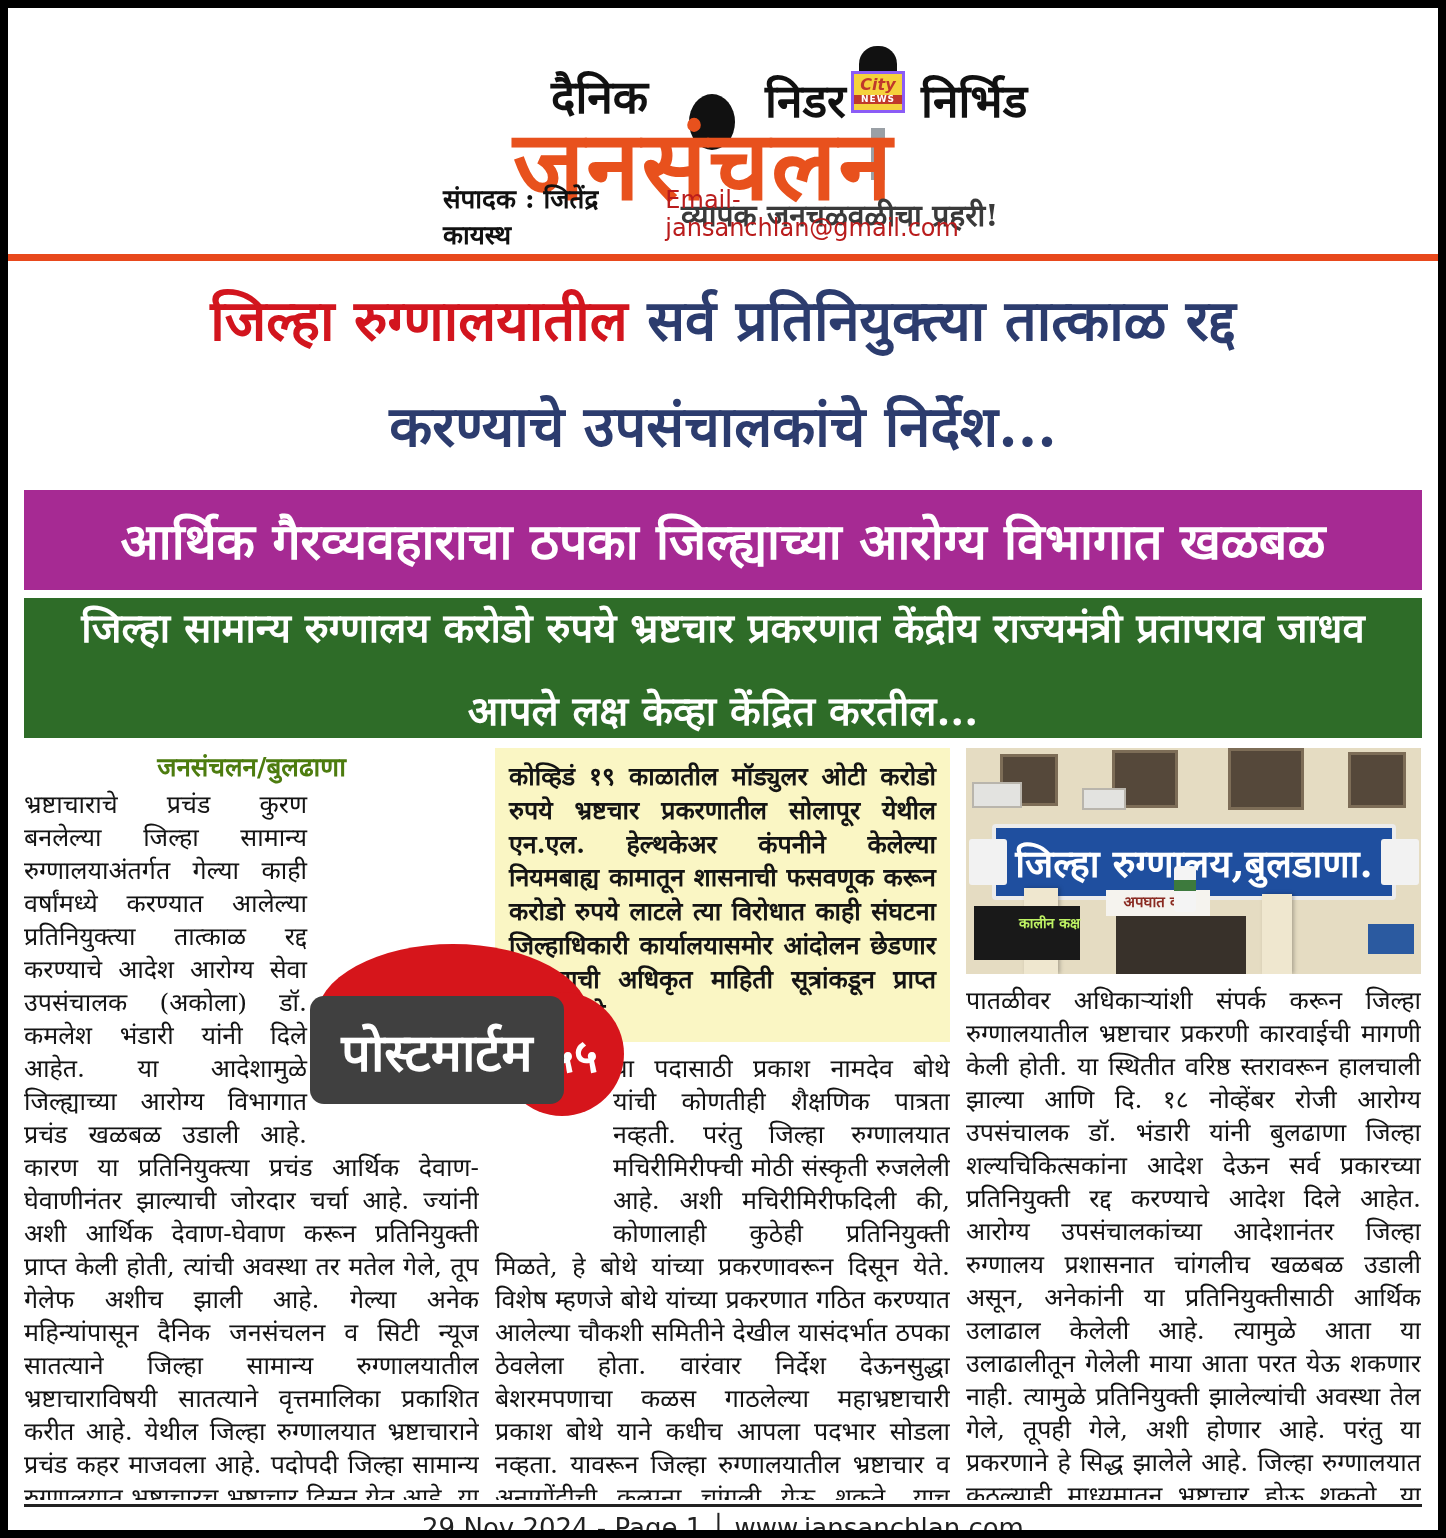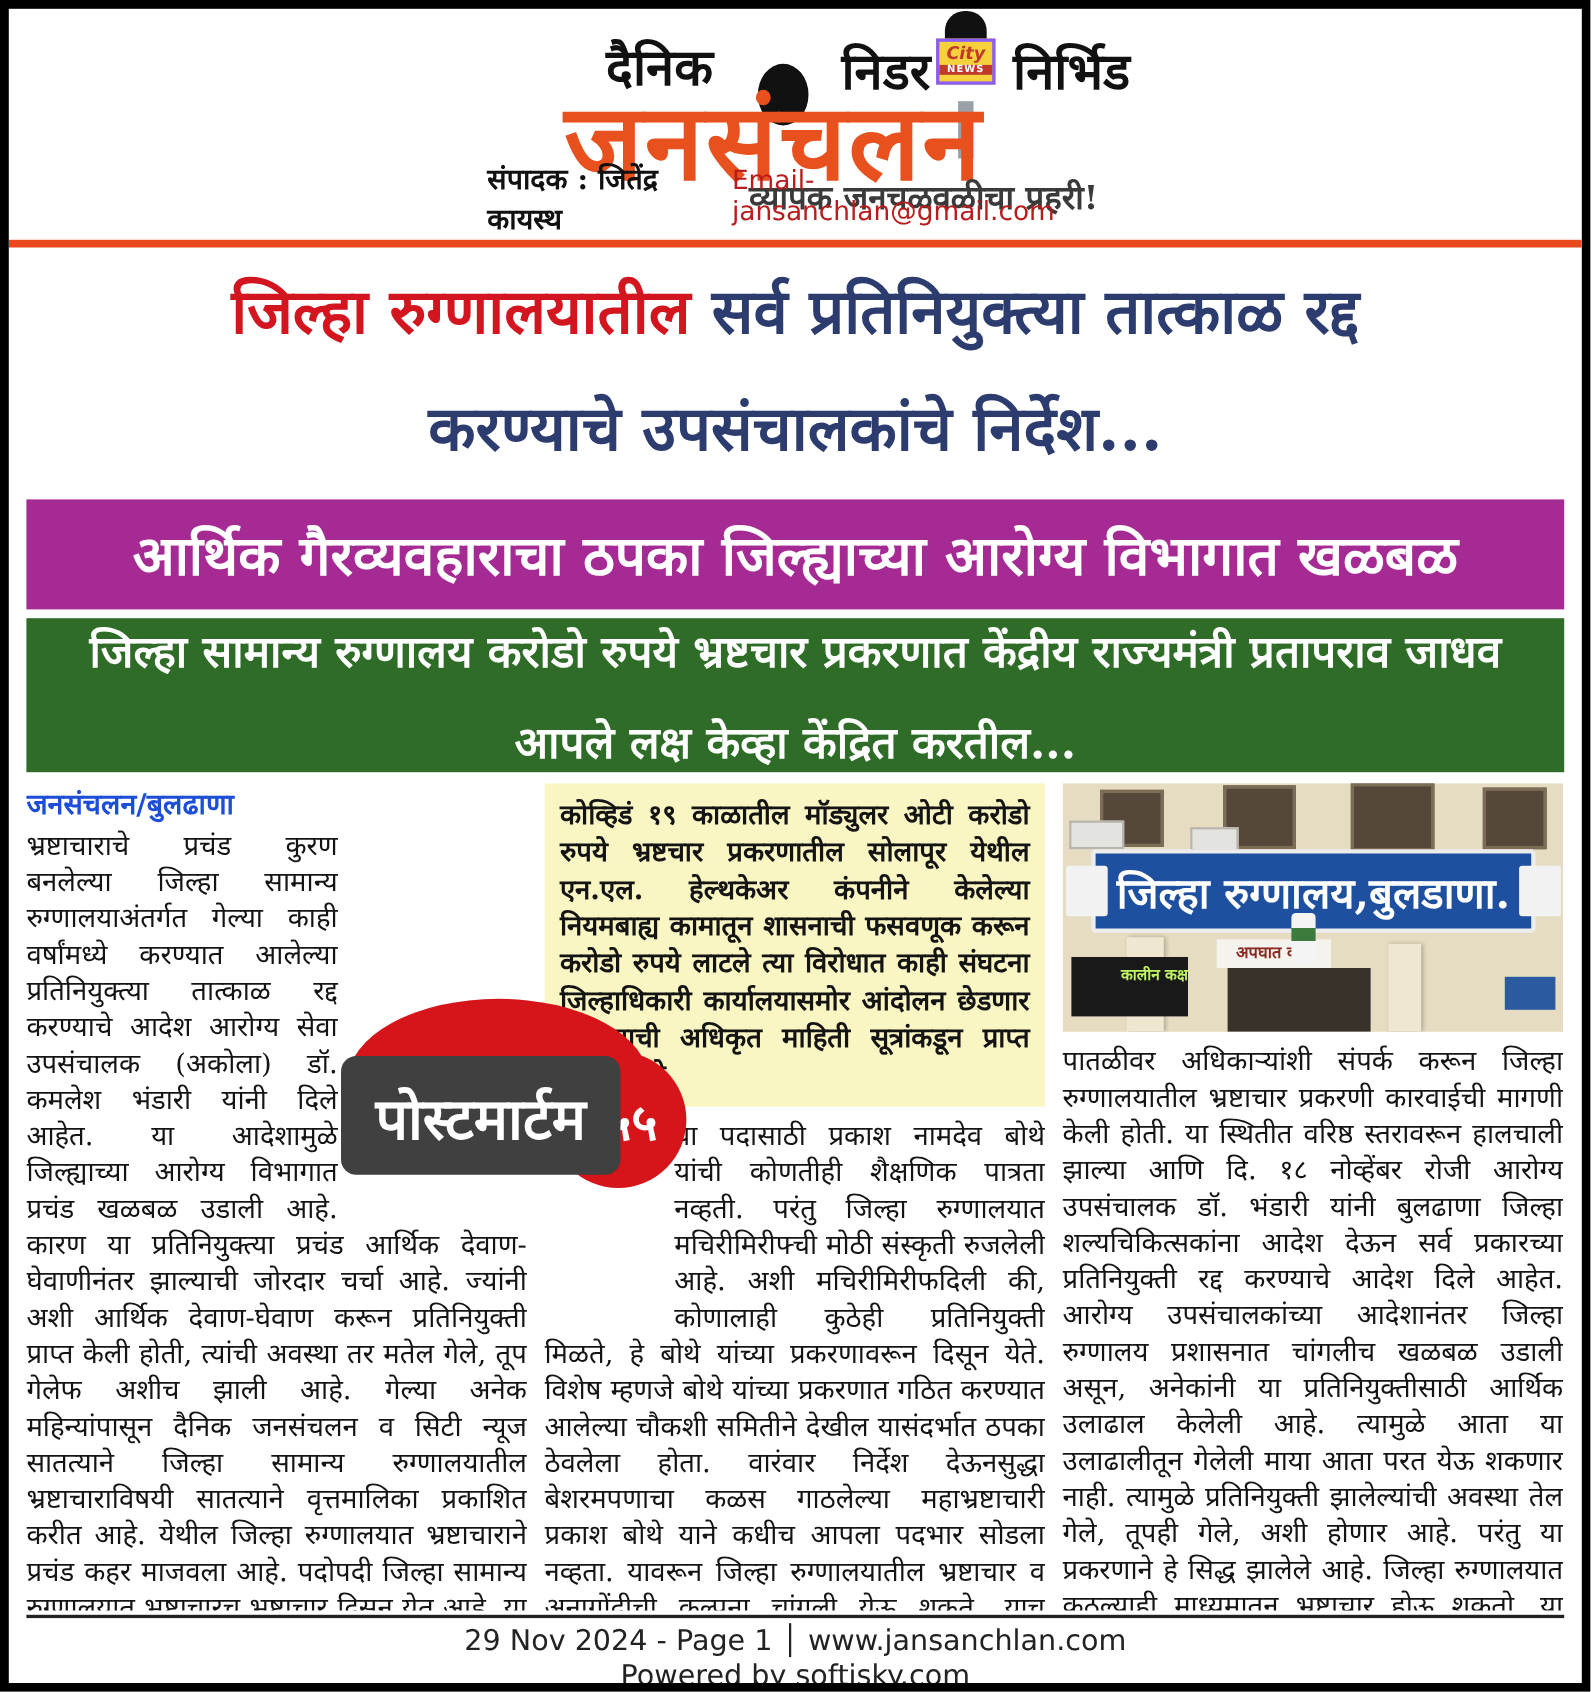--- a/index.html
+++ b/index.html
@@ -4,21 +4,21 @@
 <style>
   * { margin:0; padding:0; box-sizing:border-box; }
   html,body { background:#ffffff; }
   body { font-family:"DejaVu Sans", sans-serif; }
   .page {
     width:1446px; height:1538px; margin:0 auto; background:#ffffff;
     border:8px solid #000; overflow:hidden; position:relative;
   }
 
   
-  .masthead { position:relative; height:210px; width:100%; }
+  .masthead { position:relative; height:210px; width:100%;margin-top:36px; }
   .logo-box { position:relative; width:560px; height:210px; margin:0 auto; }
   .dainik   { position:absolute; left:108px; top:20px; font-size:46px; font-weight:bold; color:#111; font-family:"DejaVu Serif", serif; }
   .black-dot{ position:absolute; left:246px; top:50px; width:46px; height:56px; background:#111; border-radius:50%; }
   .nidar    { position:absolute; left:322px; top:24px; font-size:46px; font-weight:bold; color:#111; font-family:"DejaVu Serif", serif; }
   .nirbhid  { position:absolute; left:478px; top:24px; font-size:46px; font-weight:bold; color:#111; font-family:"DejaVu Serif", serif; }
   .mic-head { position:absolute; left:416px; top:2px; width:38px; height:52px; border-radius:18px;
               background:linear-gradient(#111 0 55%, #c0392b 55% 72%, #111 72% 100%); }
   .mic-flag { position:absolute; left:408px; top:27px; width:54px; height:42px; background:#f5d23c;
               border:3px solid #8b5cf6; text-align:center; line-height:1; z-index:2;
               font-size:16px; font-weight:bold; color:#c0392b; font-style:italic; padding-top:3px;}
@@ -46,21 +46,21 @@
   .magenta-banner span { color:#fff; font-weight:bold; font-size:50px; font-family:"DejaVu Serif", serif; white-space:nowrap; }
   .green-banner { margin:8px 16px 0; height:140px; background:#2E6C28; display:flex; flex-direction:column;
                   align-items:center; justify-content:center; gap:28px; }
   .green-banner span { color:#fff; font-weight:bold; font-family:"DejaVu Serif", serif; white-space:nowrap; }
   .gb-1 { font-size:40px; }
   .gb-2 { font-size:40px; }
 
   
   .columns { margin:10px 16px 0; height:752px; display:flex; gap:16px; position:relative; overflow:hidden; }
   .col { width:455px; flex:0 0 455px; overflow:hidden; }
-  .dateline { color:#1d4ed8; font-weight:bold; font-size:26px; margin-bottom:4px;
+  .dateline { text-align:center; color:#4d7c0f; font-weight:bold; font-size:26px; margin-bottom:4px;
               font-family:"DejaVu Serif", serif; }
   .body-text { font-size:25px; line-height:1.32; text-align:justify; color:#141414; font-family:"DejaVu Serif", serif; }
   .pm-spacer-r { float:right; width:160px; height:176px; margin:156px 0 8px 12px; }
   .pm-spacer-l { float:left; width:106px; height:166px; margin:0 12px 6px 0; }
   .yellow-box { background:#FAF6C4; padding:12px 14px; margin-bottom:10px; }
   .yellow-box p { font-size:25px; font-weight:bold; line-height:1.35; text-align:justify; color:#141414;
                   font-family:"DejaVu Serif", serif; }
 
   
   .postmortem { position:absolute; left:286px; top:196px; width:314px; height:182px; }
@@ -69,21 +69,21 @@
                display:flex; align-items:center; justify-content:center; color:#fff; font-size:46px; font-weight:bold;
                font-family:"DejaVu Serif", serif; }
   .pm-box    { position:absolute; left:0; top:52px; width:254px; height:108px; background:#404040; border-radius:14px;
                display:flex; align-items:center; justify-content:center; color:#fff; font-size:52px; font-weight:bold;
                font-family:"DejaVu Serif", serif; }
 
   
   .photo { position:relative; height:226px; background:#E5DCC2; overflow:hidden; margin-bottom:10px; }
   .ph-win { position:absolute; background:#55483a; border:3px solid #7d6d57; }
   .ph-ac  { position:absolute; background:#e3e3e0; border:2px solid #b9b5ac; }
-  .ph-sign { position:absolute; left:26px; top:60px; width:404px; height:76px; background:#1F4F9F;
+  .ph-sign { position:absolute; left:26px; top:76px; width:404px; height:76px; background:#1F4F9F;
              border:4px solid #ececec; border-radius:4px; display:flex; align-items:center; justify-content:center; gap:8px; }
   .ph-sign-text { color:#fff; font-weight:bold; font-size:38px; font-family:"DejaVu Serif", serif; white-space:nowrap; }
   .ph-logo { width:38px; height:46px; background:#f2f2f2; border-radius:3px; flex:0 0 38px; }
   .ph-pillar { position:absolute; background:#efe7cf; box-shadow:2px 0 4px rgba(0,0,0,.25); }
   .ph-entry { position:absolute; left:150px; top:168px; width:130px; height:58px; background:#38312a; }
   .ph-accident { position:absolute; left:140px; top:142px; width:104px; height:26px; background:#f5f3ee;
                  color:#8a2b22; font-size:15px; font-weight:bold; text-align:center; line-height:24px;
                  font-family:"DejaVu Serif", serif; }
   .ph-black-board { position:absolute; left:8px; top:158px; width:106px; height:54px; background:#191919;
                     color:#bef264; font-size:14px; font-weight:bold; text-align:right; padding-top:8px; line-height:1.3;

